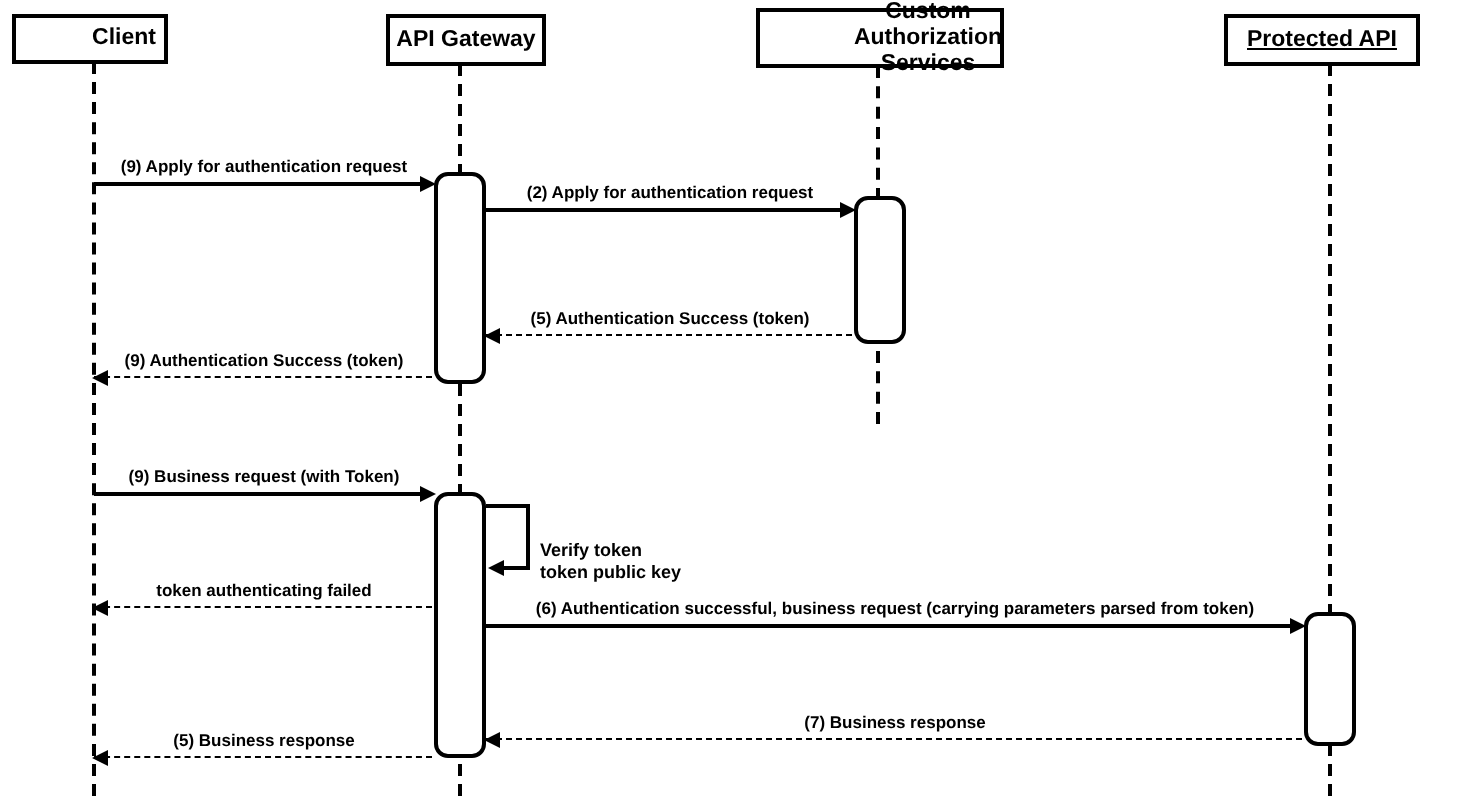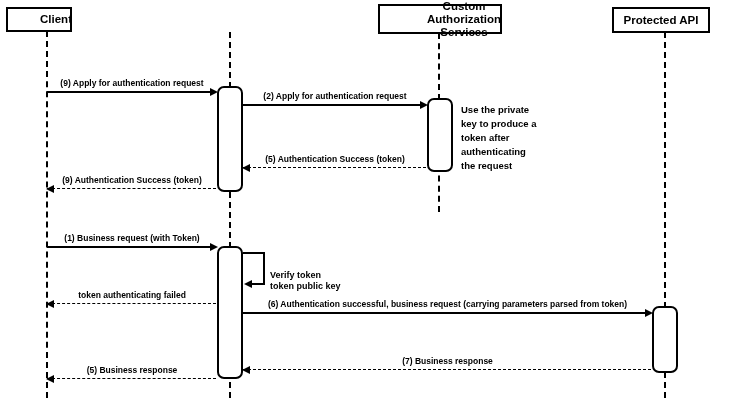--- a/index.html
+++ b/index.html
@@ -45,66 +45,62 @@
   <div class="lifeline" style="left:46px; top:31px; height:367px;"></div>
   <div class="lifeline" style="left:229px; top:32px; height:366px;"></div>
   <div class="lifeline" style="left:438px; top:33px; height:179px;"></div>
   <div class="lifeline" style="left:664px; top:32px; height:366px;"></div>
 
   <div class="activation" style="left:217px; top:86px;  width:26px; height:106px;"></div>
   <div class="activation" style="left:427px; top:98px;  width:26px; height:74px;"></div>
   <div class="activation" style="left:217px; top:246px; width:26px; height:133px;"></div>
   <div class="activation" style="left:652px; top:306px; width:26px; height:67px;"></div>
 
-  <div class="pbox" style="left:6px;   top:7px; width:66px;  height:25px;padding-left:34px;">
+  <div class="pbox" style="left:6px;   top:7px; width:78px;  height:25px;padding-left:34px;">
     <span>Client</span>
+  </div>
+  <div class="pbox" style="left:193px; top:7px; width:80px;  height:26px;">
+    <span>API Gateway</span>
   </div>
   <div class="pbox" style="left:378px; top:4px; width:124px; height:30px;padding-left:48px;">
     <span>Custom Authorization Services</span>
   </div>
-  <div class="pbox" style="left:612px; top:7px; width:98px; height:26px;">
+  <div class="pbox" style="left:612px; top:7px; width:98px; height:26px;text-decoration:underline;">
     <span>Protected API</span>
   </div>
 
   <div class="msg solid" style="left:47px; top:91px; width:170px;">
     <div class="line"></div>
     <div class="arrow right"></div>
     <div class="label">(9) Apply for authentication request</div>
   </div>
 
   <div class="msg solid" style="left:243px; top:104px; width:184px;">
     <div class="line"></div>
     <div class="arrow right"></div>
     <div class="label">(2) Apply for authentication request</div>
   </div>
 
-  <div class="note" style="left:461px; top:103px;">
-    <div>Use the private</div>
-    <div>key to produce a</div>
-    <div>token after</div>
-    <div>authenticating</div>
-    <div>the request</div>
-  </div>
 
   <div class="msg dashed" style="left:243px; top:167px; width:184px;">
     <div class="line"></div>
     <div class="arrow left"></div>
     <div class="label">(5) Authentication Success (token)</div>
   </div>
 
   <div class="msg dashed" style="left:47px; top:188px; width:170px;">
     <div class="line"></div>
     <div class="arrow left"></div>
     <div class="label">(9) Authentication Success (token)</div>
   </div>
 
   <div class="msg solid" style="left:47px; top:246px; width:170px;">
     <div class="line"></div>
     <div class="arrow right"></div>
-    <div class="label">(1) Business request (with Token)</div>
+    <div class="label">(9) Business request (with Token)</div>
   </div>
 
   <div class="seg h" style="left:243px; top:252px; width:22px;"></div>
   <div class="seg v" style="left:263px; top:252px; height:33px;"></div>
   <div class="seg h" style="left:251px; top:283px; width:14px;"></div>
   <div class="arrow left" style="position:absolute; left:244px; top:280px; z-index:5;"></div>
   <div class="selfloop-label" style="left:270px; top:256px;">
     <div>Verify token</div>
     <div>token public key</div>
   </div>

